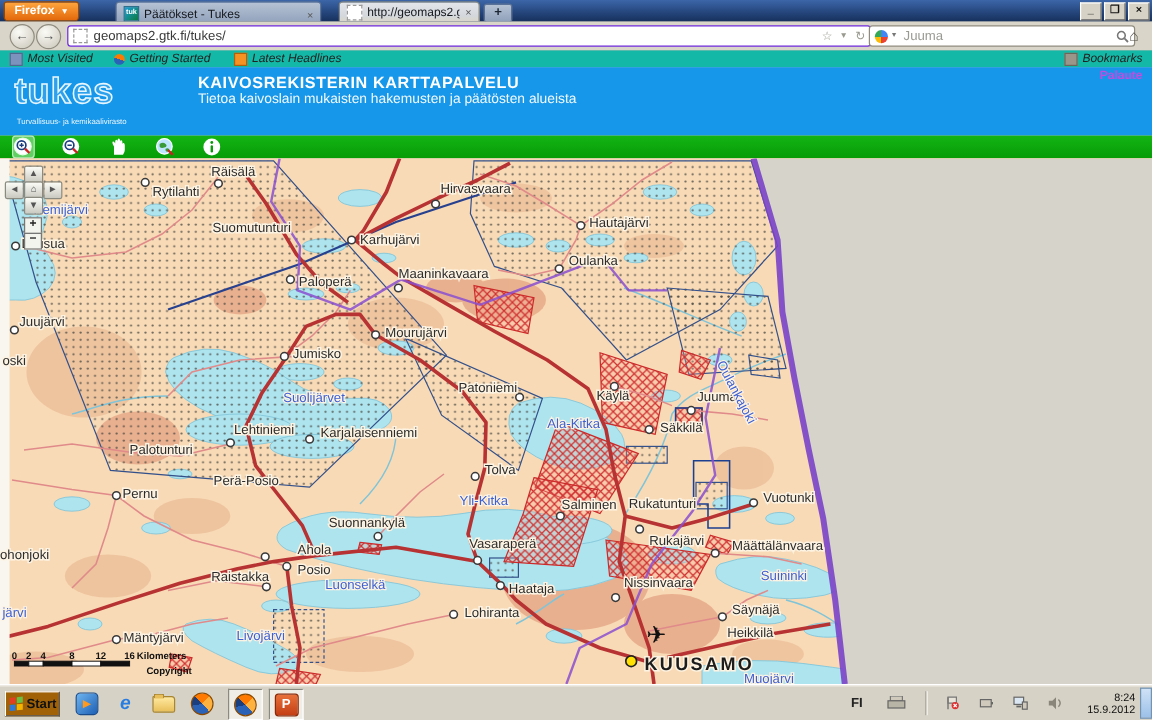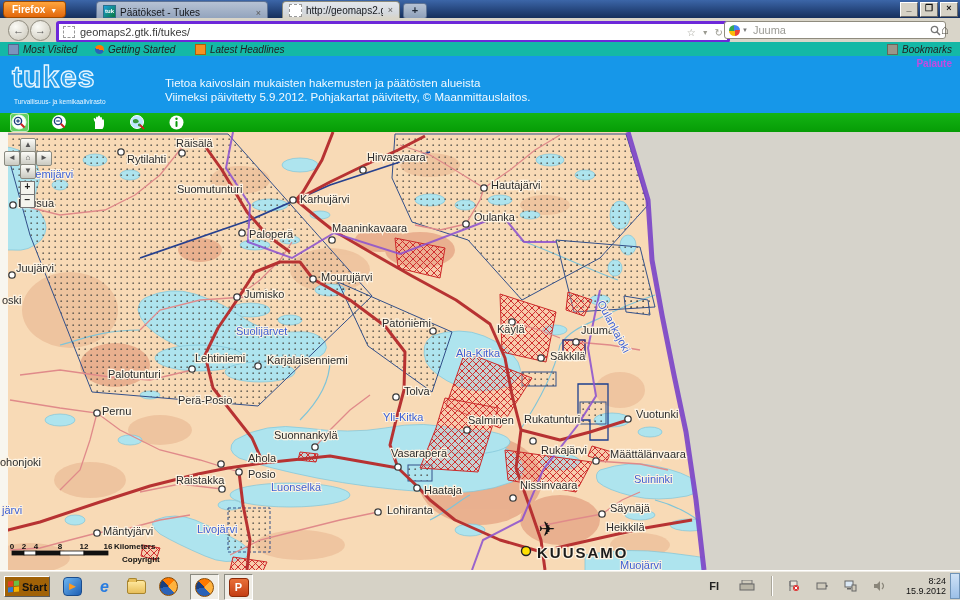--- a/index.html
+++ b/index.html
@@ -29,21 +29,21 @@
   .winctl .wbtn{width:16px;height:13px;background:#d6d2c6;border:1px solid;
     border-color:#fff #6a6a6a #6a6a6a #fff;font-size:9px;line-height:11px;text-align:center;color:#111;font-weight:bold;}
   
   .navbar{position:absolute;left:0;top:18px;width:960px;height:24px;background:#d9d5c9;
     border-bottom:1px solid #b9b5a9;}
   .navbtn{position:absolute;top:2px;width:19px;height:19px;border-radius:50%;
     background:radial-gradient(circle at 35% 30%,#fbfbf6,#c9c5b8);border:1px solid #8f8b7e;
     color:#555;text-align:center;line-height:18px;font-size:11px;font-weight:bold;}
   .back{left:8px;}.fwd{left:30px;}
   .urlbar{position:absolute;left:56px;top:3px;width:660px;height:16px;background:#fff;
-    border:3px solid #6d28d9;border-radius:3px;display:flex;align-items:center;padding:0 4px;}
+    border:1px solid #6d28d9;border-radius:3px;display:flex;align-items:center;padding:0 4px;}
   .urlbar .fav-empty{width:10px;height:10px;margin-right:5px;flex:none;}
   .urltext{color:#3a3a3a;font-size:11px;flex:1;}
   .urlicons{color:#9a9a90;font-size:10px;display:flex;gap:6px;align-items:center;flex:none;}
   .searchbox{position:absolute;left:724px;top:3px;width:212px;height:16px;background:#fff;
     border:1px solid #8f8b7e;border-radius:3px;display:flex;align-items:center;padding:0 4px;}
   .gorb{width:11px;height:11px;border-radius:50%;flex:none;margin-right:2px;
     background:conic-gradient(#4285f4 0 25%,#ea4335 25% 50%,#fbbc05 50% 75%,#34a853 75%);}
   .scaret{font-size:6px;color:#777;margin-right:5px;}
   .stext{color:#9a9a94;flex:1;font-size:11px;}
   .homebtn{position:absolute;left:941px;top:4px;font-size:13px;color:#55524a;}
@@ -170,22 +170,22 @@
   </div>
   <div class="bmitem" style="right:8px">
     <span class="bmicon" style="background:#9a968a;border:1px solid #6a665a"></span>
     <span>Bookmarks</span>
   </div>
 </div>
 
 <div class="siteheader">
   <div class="tukeslogo">tukes</div>
   <div class="tukestag">Turvallisuus- ja kemikaalivirasto</div>
+  <div class="htitle">KAIVOSREKISTERIN KARTTAPALVELU</div>
   <div class="hsub">Tietoa kaivoslain mukaisten hakemusten ja päätösten alueista</div>
-  <div class="hupd">Viimeksi päivitetty 5.9.2012. Pohjakartat päivitetty, © Maanmittauslaitos.</div>
   <div class="palaute">Palaute</div>
 </div>
 
 <div class="greenbar">
   <div class="tools">
     <div class="tool active">
       <svg width="17" height="17" viewBox="0 0 17 17">
         <circle cx="8" cy="8" r="7" fill="#fff" stroke="#e8ffe8" stroke-width="1"></circle>
         <circle cx="7" cy="7" r="3.6" fill="none" stroke="#1b3f7e" stroke-width="1.4"></circle>
         <line x1="9.8" y1="9.8" x2="13.5" y2="13.5" stroke="#c22" stroke-width="2"></line>

